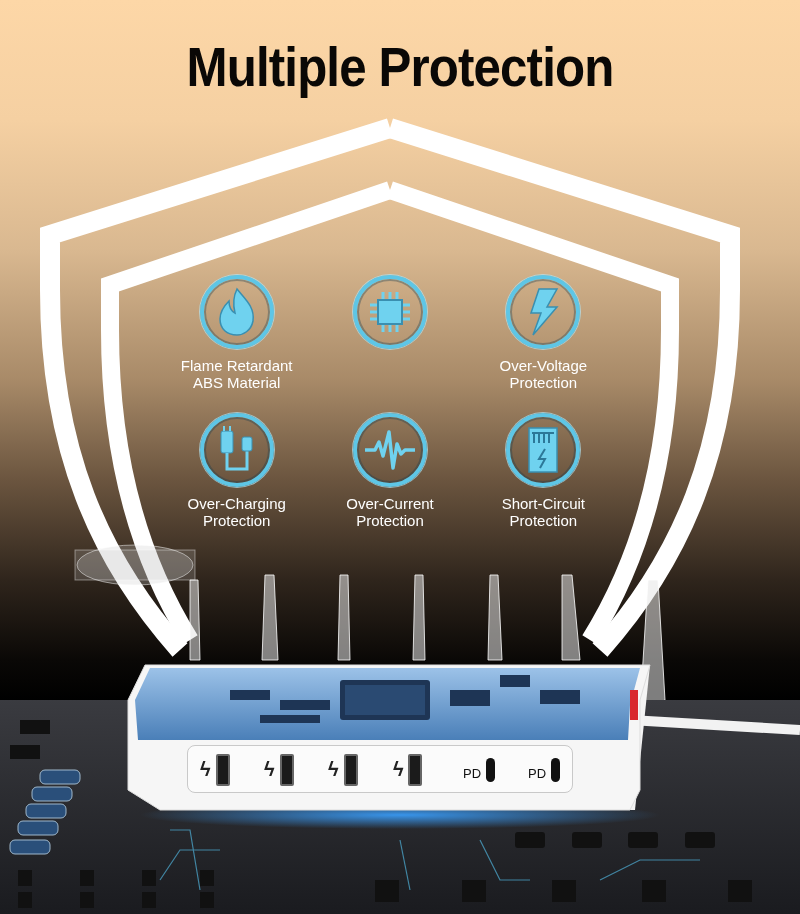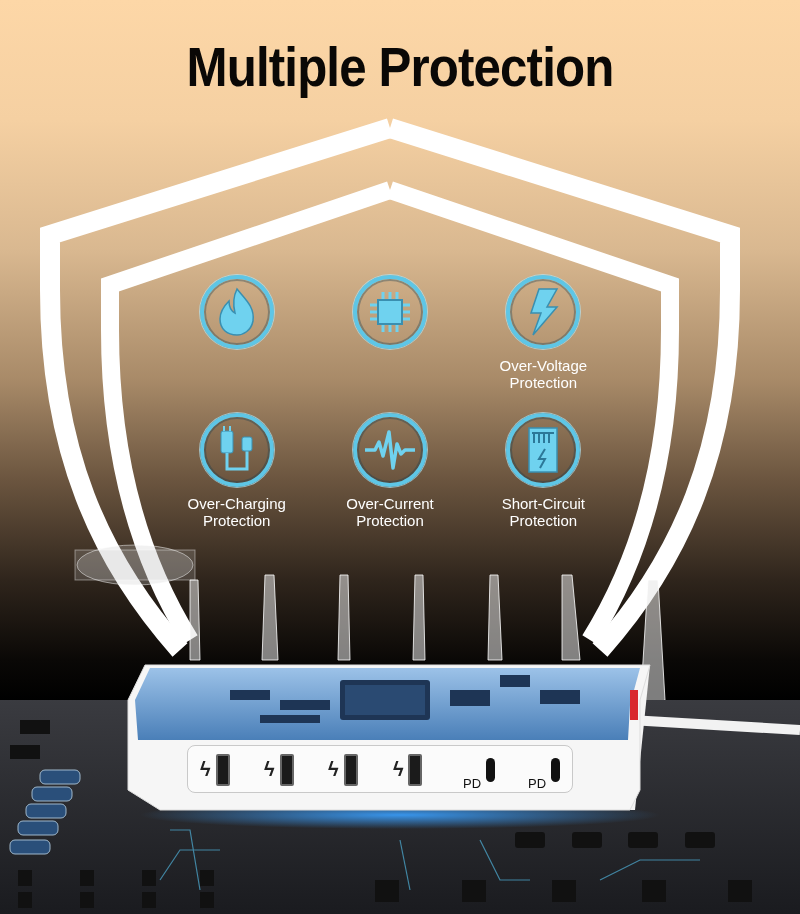--- a/index.html
+++ b/index.html
@@ -32,21 +32,21 @@
   .device { position:absolute; left:0; top:0; }
   .ports-panel {
     position:absolute; left:187px; top:745px; width:386px; height:48px;
     border:1px solid #c9c9c9; border-radius:8px;
     background:#fbfbfb;
   }
   .port { position:absolute; top:8px; }
   .usb-a { width:14px; height:32px; background:#1b1b1b; border:2px solid #666; border-radius:2px; }
   .usb-c { width:9px; height:24px; background:#111; border-radius:5px; top:12px; }
   .bolt { position:absolute; top:12px; color:#222; font-size:20px; font-weight:bold; }
-  .pd { position:absolute; top:30px; font-size:13px; color:#111; }
+  .pd { position:absolute; top:20px; font-size:13px; color:#111; }
 </style>
 </head>
 <body>
 
 <div class="bg"></div>
 
 <svg class="shield-svg" width="800" height="914">
 
   <path d="M390 128 L 730 235 L 730 290 C 730 450, 680 560, 600 650" fill="none" stroke="#fff" stroke-width="20" stroke-linejoin="miter"></path>
   <path d="M390 128 L 50 235 L 50 290 C 50 450, 100 560, 180 650" fill="none" stroke="#fff" stroke-width="20" stroke-linejoin="miter"></path>
@@ -69,20 +69,24 @@
 
 <div class="title">Multiple Protection</div>
 
 <div class="features">
   <div class="feature">
     <div class="ring">
       <svg width="44" height="50" viewBox="0 0 44 50">
           <path d="M22 2 C30 12, 40 20, 38 34 C36 44, 28 48, 22 48 C12 48, 5 42, 5 32 C5 24, 10 18, 14 14 C14 20, 16 24, 20 26 C18 18, 18 10, 22 2 Z" fill="#6fd2ef" stroke="#3a8fb0" stroke-width="1.5"></path>
         </svg>
     </div>
+    <div class="label">
+        <div>Flame Retardant</div>
+        <div>ABS Material</div>
+      </div>
   </div>
   <div class="feature">
     <div class="ring">
       <svg width="46" height="46" viewBox="0 0 46 46">
           <rect x="11" y="11" width="24" height="24" fill="#6fd2ef" stroke="#3a8fb0" stroke-width="2"></rect>
           <g stroke="#6fd2ef" stroke-width="3">
             <line x1="16" y1="3" x2="16" y2="10"></line>
             <line x1="23" y1="3" x2="23" y2="10"></line>
             <line x1="30" y1="3" x2="30" y2="10"></line>
             <line x1="16" y1="36" x2="16" y2="43"></line>

